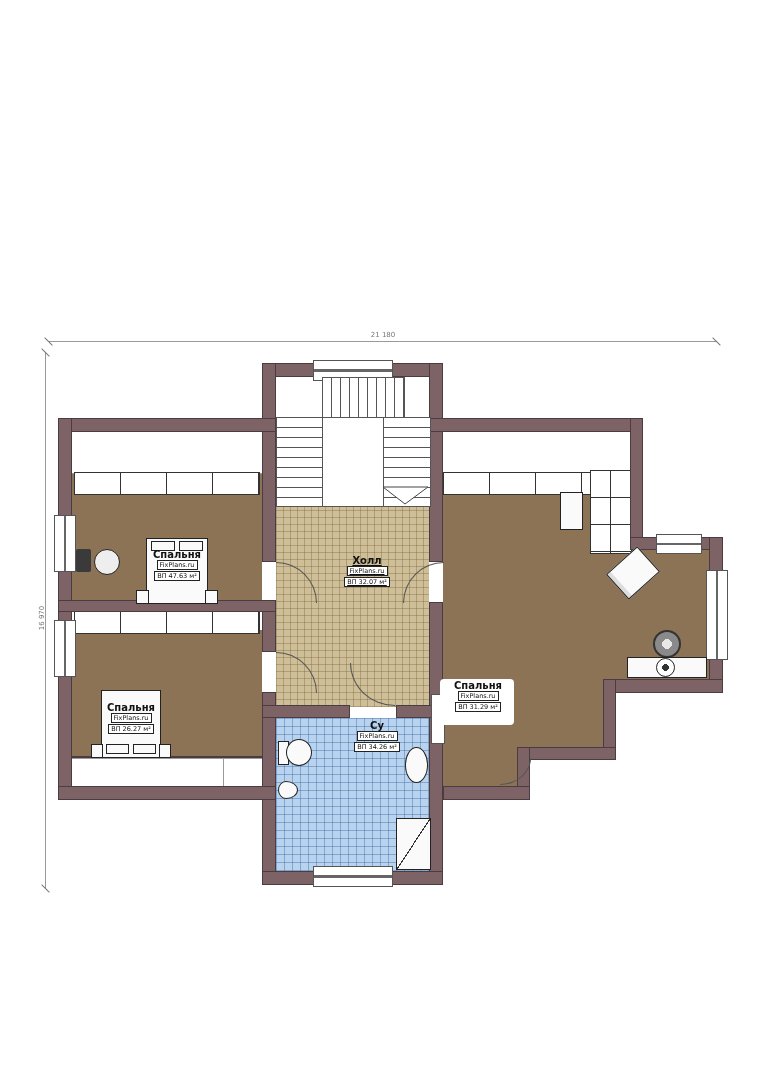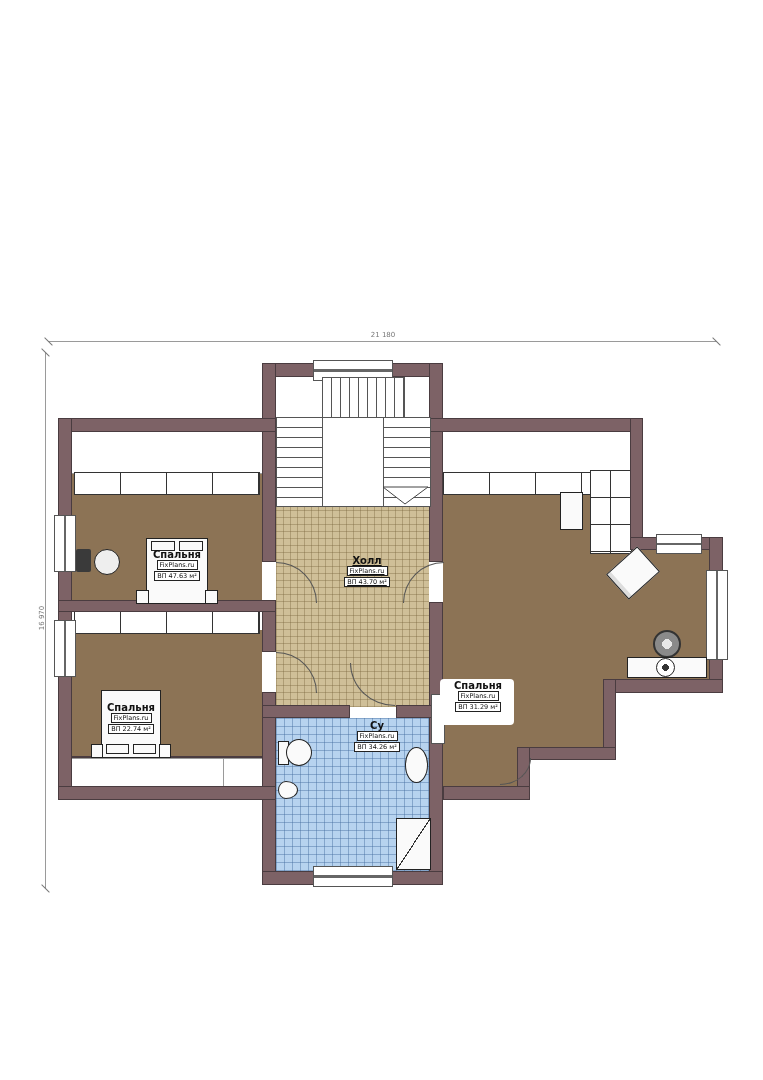--- a/index.html
+++ b/index.html
@@ -147,26 +147,26 @@
   <div class="abs furn" style="left:396px;top:818px;width:33px;height:50px;background-image:linear-gradient(to bottom right,transparent 49%,#333 49%,#333 51%,transparent 51%);"></div>
 
   <div class="abs lbl" style="left:148px;top:551px;width:58px;">
     <div class="nm">Спальня</div>
     <div class="bx">FixPlans.ru</div>
     <div class="bx">ВП 47.63 м²</div>
   </div>
   <div class="abs lbl" style="left:103px;top:704px;width:56px;">
     <div class="nm">Спальня</div>
     <div class="bx">FixPlans.ru</div>
-    <div class="bx">ВП 22.74 м²</div>
+    <div class="bx">ВП 26.27 м²</div>
   </div>
   <div class="abs lbl" style="left:334px;top:557px;width:66px;text-decoration:underline;">
     <div class="nm">Холл</div>
     <div class="bx">FixPlans.ru</div>
-    <div class="bx">ВП 43.70 м²</div>
+    <div class="bx">ВП 32.07 м²</div>
   </div>
   <div class="abs lbl" style="left:444px;top:682px;width:68px;">
     <div class="nm">Спальня</div>
     <div class="bx">FixPlans.ru</div>
     <div class="bx">ВП 31.29 м²</div>
   </div>
   <div class="abs lbl" style="left:342px;top:722px;width:70px;">
     <div class="nm">Су</div>
     <div class="bx">FixPlans.ru</div>
     <div class="bx">ВП 34.26 м²</div>

